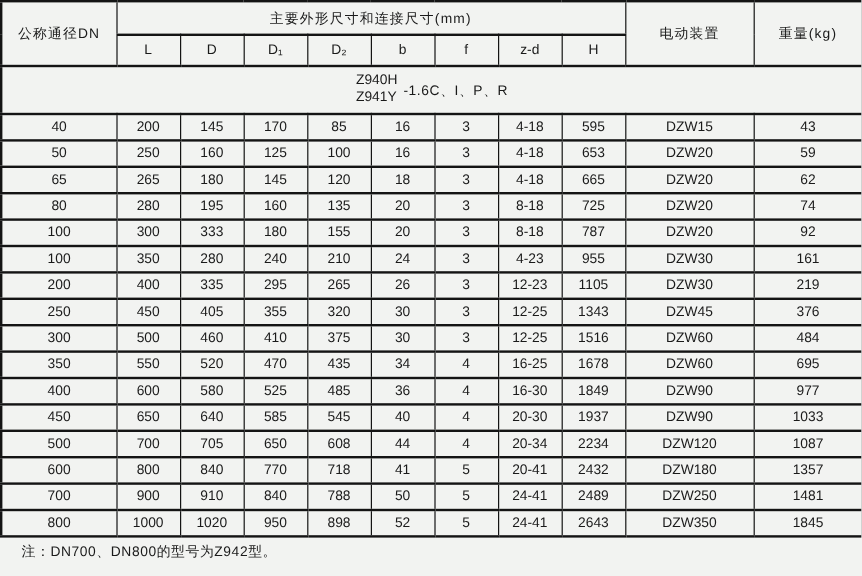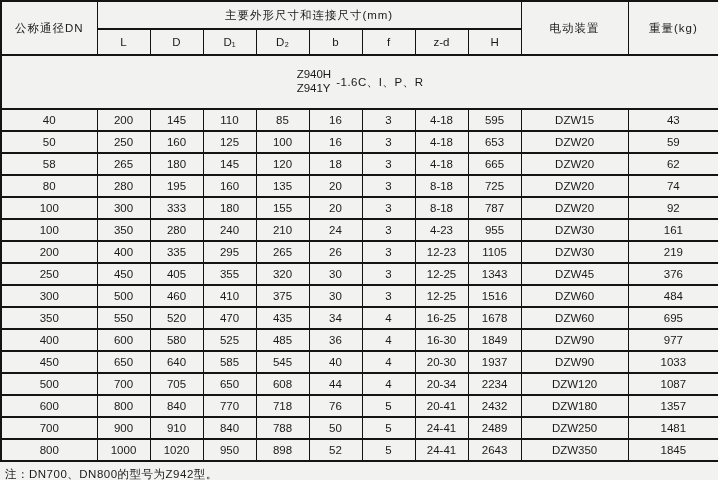--- a/index.html
+++ b/index.html
@@ -30,21 +30,21 @@
     text-align: center;
     vertical-align: middle;
     padding: 0;
     font-weight: normal;
     font-size: 11.5px;
     overflow: hidden;
     white-space: nowrap;
   }
   tr.head-top { height: 28px; }
   tr.head-sub { height: 26px; }
-  tr.model-row { height: 54px; padding-left: 36px; }
+  tr.model-row { height: 40px; padding-left: 36px; }
   tbody tr { height: 22px; }
   th.cjk { font-size: 12px; letter-spacing: 1px; margin-top: 28px; }
   th.sub-th { font-size: 12px; }
   .model-cell { font-size: 12px; }
   .model-wrap {
     display: flex;
     align-items: center;
     justify-content: center;
     gap: 5px;
   }
@@ -52,21 +52,21 @@
     display: flex;
     flex-direction: column;
     line-height: 1.2;
     text-align: left;
   }
   .model-suffix { letter-spacing: 0.5px; }
   .note {
     height: 25px;
     line-height: 24px;
     font-size: 11.5px;
-    padding-left: 5px;
+    padding-left: 18px;
     letter-spacing: 0.5px;
   }
 </style>
 </head>
 <body>
 
 <div class="page">
   <table class="spec">
     <colgroup>
       <col style="width:96px">
@@ -108,21 +108,21 @@
             <span class="model-suffix">-1.6C、I、P、R</span>
           </div>
         </td>
       </tr>
     </thead>
     <tbody>
         <tr>
           <td>40</td>
           <td>200</td>
           <td>145</td>
-          <td>110</td>
+          <td>170</td>
           <td>85</td>
           <td>16</td>
           <td>3</td>
           <td>4-18</td>
           <td>595</td>
           <td>DZW15</td>
           <td>43</td>
         </tr>
         <tr>
           <td>50</td>
@@ -131,21 +131,21 @@
           <td>125</td>
           <td>100</td>
           <td>16</td>
           <td>3</td>
           <td>4-18</td>
           <td>653</td>
           <td>DZW20</td>
           <td>59</td>
         </tr>
         <tr>
-          <td>58</td>
+          <td>65</td>
           <td>265</td>
           <td>180</td>
           <td>145</td>
           <td>120</td>
           <td>18</td>
           <td>3</td>
           <td>4-18</td>
           <td>665</td>
           <td>DZW20</td>
           <td>62</td>
@@ -279,21 +279,21 @@
           <td>2234</td>
           <td>DZW120</td>
           <td>1087</td>
         </tr>
         <tr>
           <td>600</td>
           <td>800</td>
           <td>840</td>
           <td>770</td>
           <td>718</td>
-          <td>76</td>
+          <td>41</td>
           <td>5</td>
           <td>20-41</td>
           <td>2432</td>
           <td>DZW180</td>
           <td>1357</td>
         </tr>
         <tr>
           <td>700</td>
           <td>900</td>
           <td>910</td>

